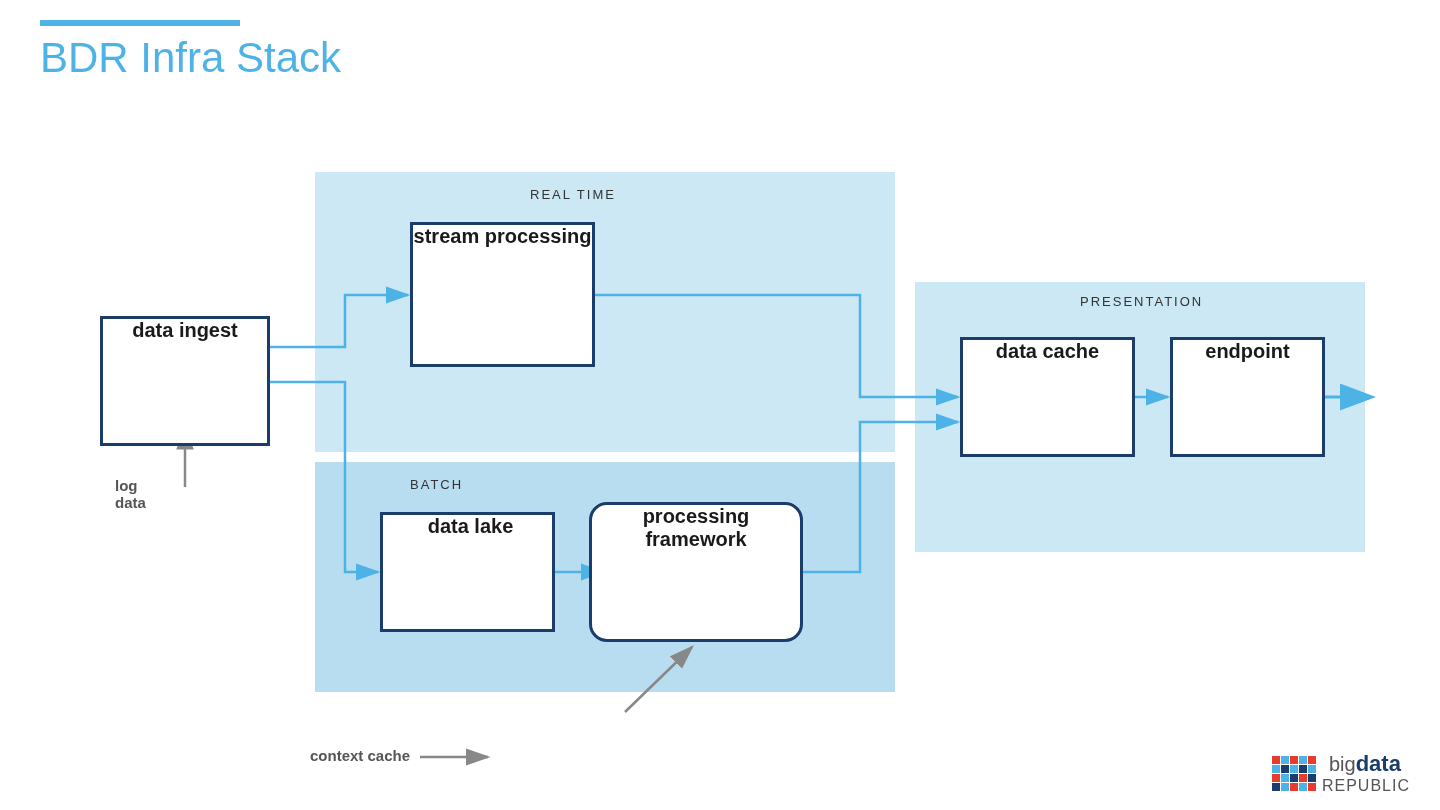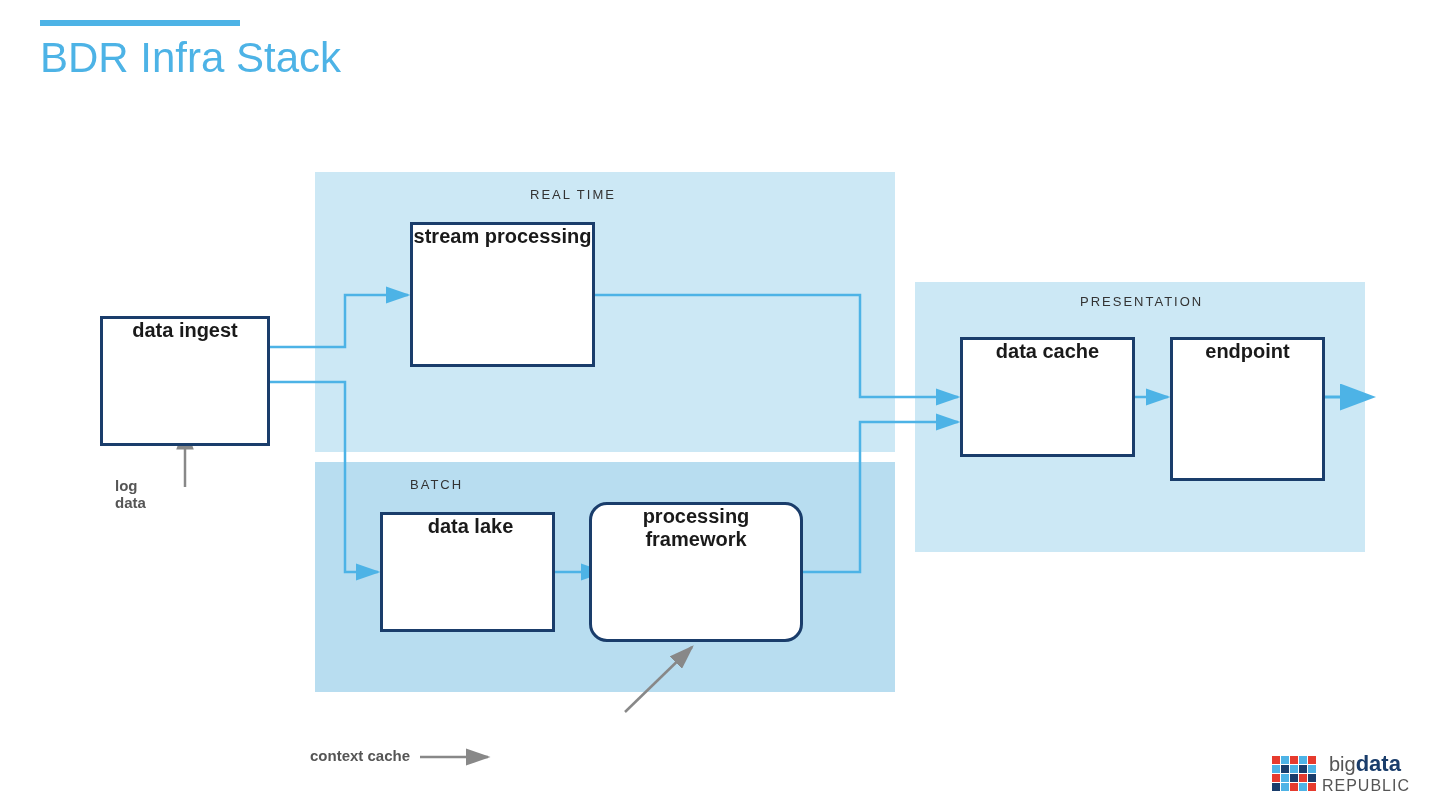--- a/index.html
+++ b/index.html
@@ -87,21 +87,21 @@
       left: 920px;
       top: 225px;
       width: 175px;
       height: 120px;
     }
 
     .node-box.endpoint {
       left: 1130px;
       top: 225px;
       width: 155px;
-      height: 144px;
+      height: 120px;
     }
 
     .node-box.data-warehouse {
       left: 450px;
       top: 600px;
       width: 270px;
       height: 90px;
       border-color: #7a7a7a;
       border-width: 2.5px;
     }

